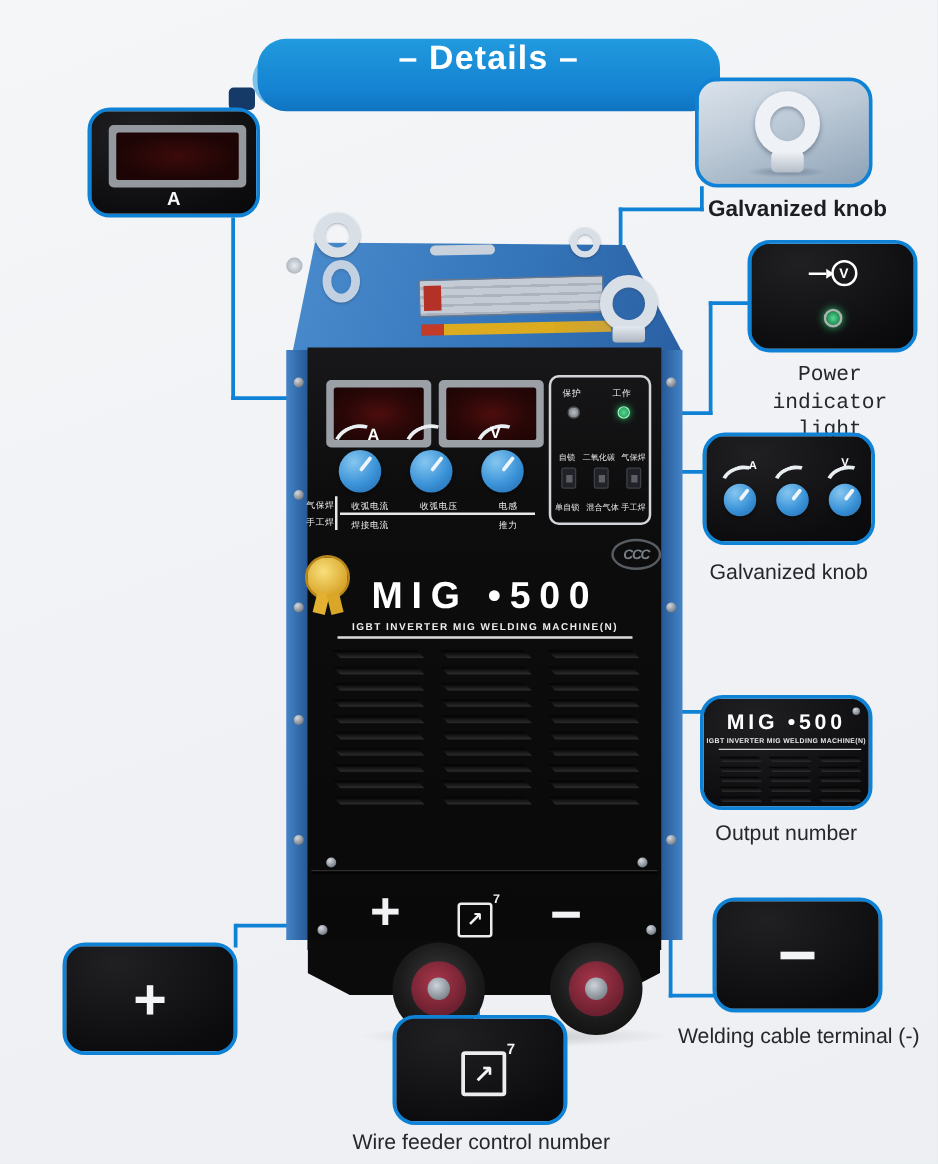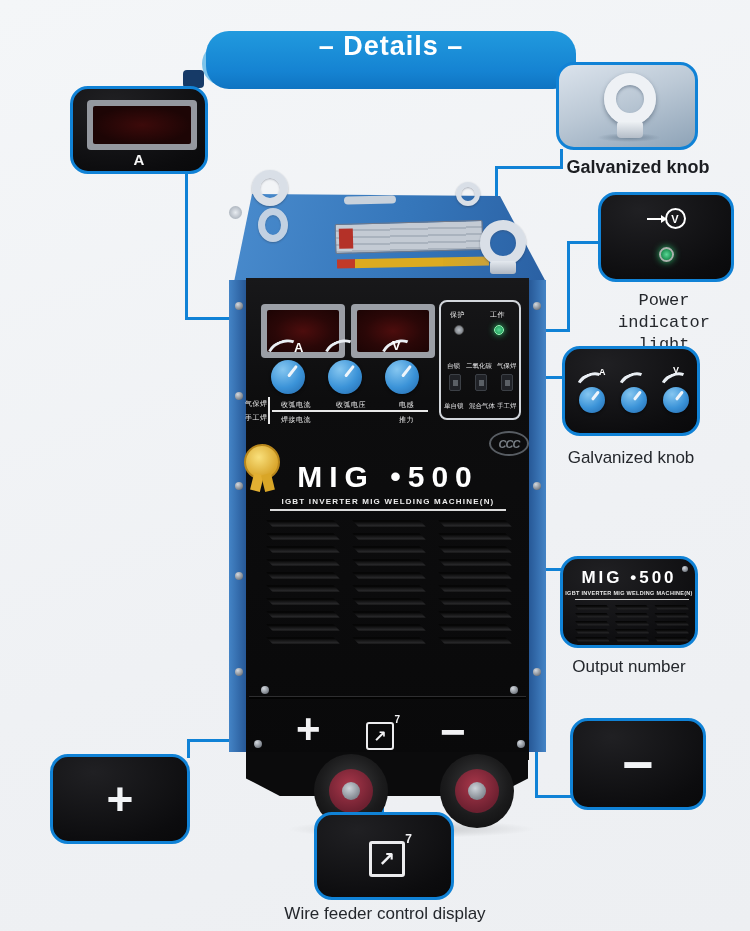--- a/index.html
+++ b/index.html
@@ -315,27 +315,28 @@
           <div class="lv"></div>
         </div>
       </div>
   </div>
   <div class="lbl" style="left:554px;top:656px;width:150px;">Output number</div>
 
   <div class="co" style="left:570px;top:718px;width:136px;height:92px;">
     <span style="position:absolute;left:0;right:0;top:0;bottom:0;display:flex;align-items:center;justify-content:center;
                  color:#f2f4f6;font-size:54px;font-weight:bold;">−</span>
   </div>
+  <div class="lbl" style="left:530px;top:818px;width:218px;">Welding cable terminal (-)</div>
 
   <div class="co" style="left:50px;top:754px;width:140px;height:90px;">
     <span style="position:absolute;left:0;right:0;top:0;bottom:0;display:flex;align-items:center;justify-content:center;
                  color:#f2f4f6;font-size:46px;font-weight:bold;">+</span>
   </div>
 
   <div class="co" style="left:314px;top:812px;width:140px;height:88px;">
     <div class="sock" style="left:52px;top:26px;width:36px;height:36px;border-width:3px;">
       <span style="font-size:20px;font-weight:bold;">↗</span>
       <span class="dg" style="top:-12px;right:-10px;font-size:12px;">7</span>
     </div>
   </div>
-  <div class="lbl" style="left:280px;top:903px;width:210px;">Wire feeder control display</div>
+  <div class="lbl" style="left:280px;top:903px;width:210px;">Wire feeder control number</div>
 
 </div>
 
 </body></html>

